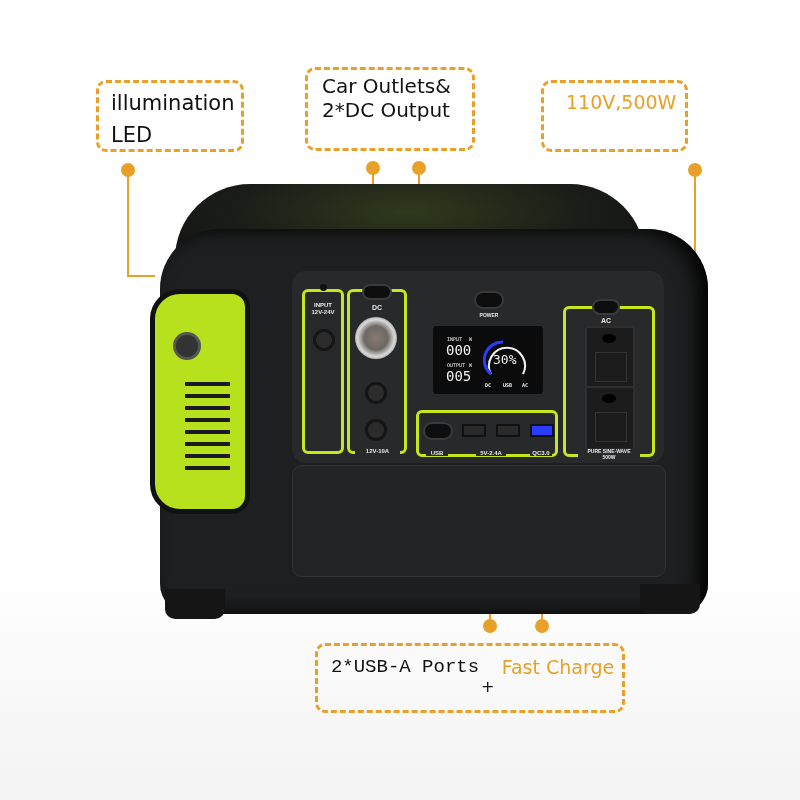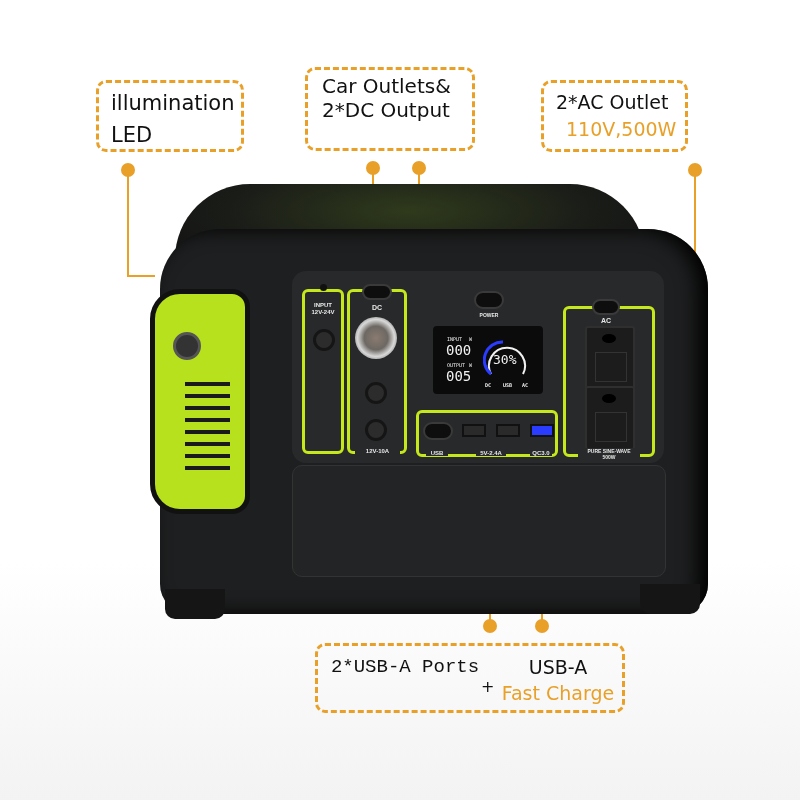--- a/index.html
+++ b/index.html
@@ -28,31 +28,29 @@
   <span class="ln">illumination</span>
   <span class="ln">LED</span>
 </div>
 
 <div class="callout" style="left:305px;top:67px;width:170px;height:84px;font-size:20px;line-height:24px;padding:4px 0 0 14px;">
   <span class="ln">Car Outlets&amp;</span>
   <span class="ln">2*DC Output</span>
 </div>
 
 <div class="callout" style="left:541px;top:80px;width:147px;height:72px;font-size:19px;line-height:27px;padding:6px 0 0 12px;">
-  <span class="ln">2*AC Outlet</span>
   <span class="ln orange" style="padding-left:10px;">110V,500W</span>
 </div>
 
 <div class="callout" style="left:315px;top:643px;width:310px;height:70px;font-size:19px;line-height:26px;">
   <div class="abs" style="left:12px;top:8px;text-align:center;width:150px;font-family:Liberation Mono, monospace;">
     <span class="ln">2*USB-A Ports</span>
   </div>
   <span class="abs" style="left:163px;top:28px;font-size:16px;">+</span>
   <div class="abs" style="left:180px;top:8px;text-align:center;width:120px;">
-    <span class="ln">USB-A</span>
     <span class="ln orange">Fast Charge</span>
   </div>
 </div>
 
 <div class="line" style="left:127px;top:168px;width:2px;height:108px;"></div>
 <div class="line" style="left:127px;top:275px;width:28px;height:2px;"></div>
 <div class="dot" style="left:121px;top:163px;"></div>
 
 <div class="line" style="left:372px;top:170px;width:2px;height:104px;"></div>
 <div class="dot" style="left:366px;top:161px;"></div>

